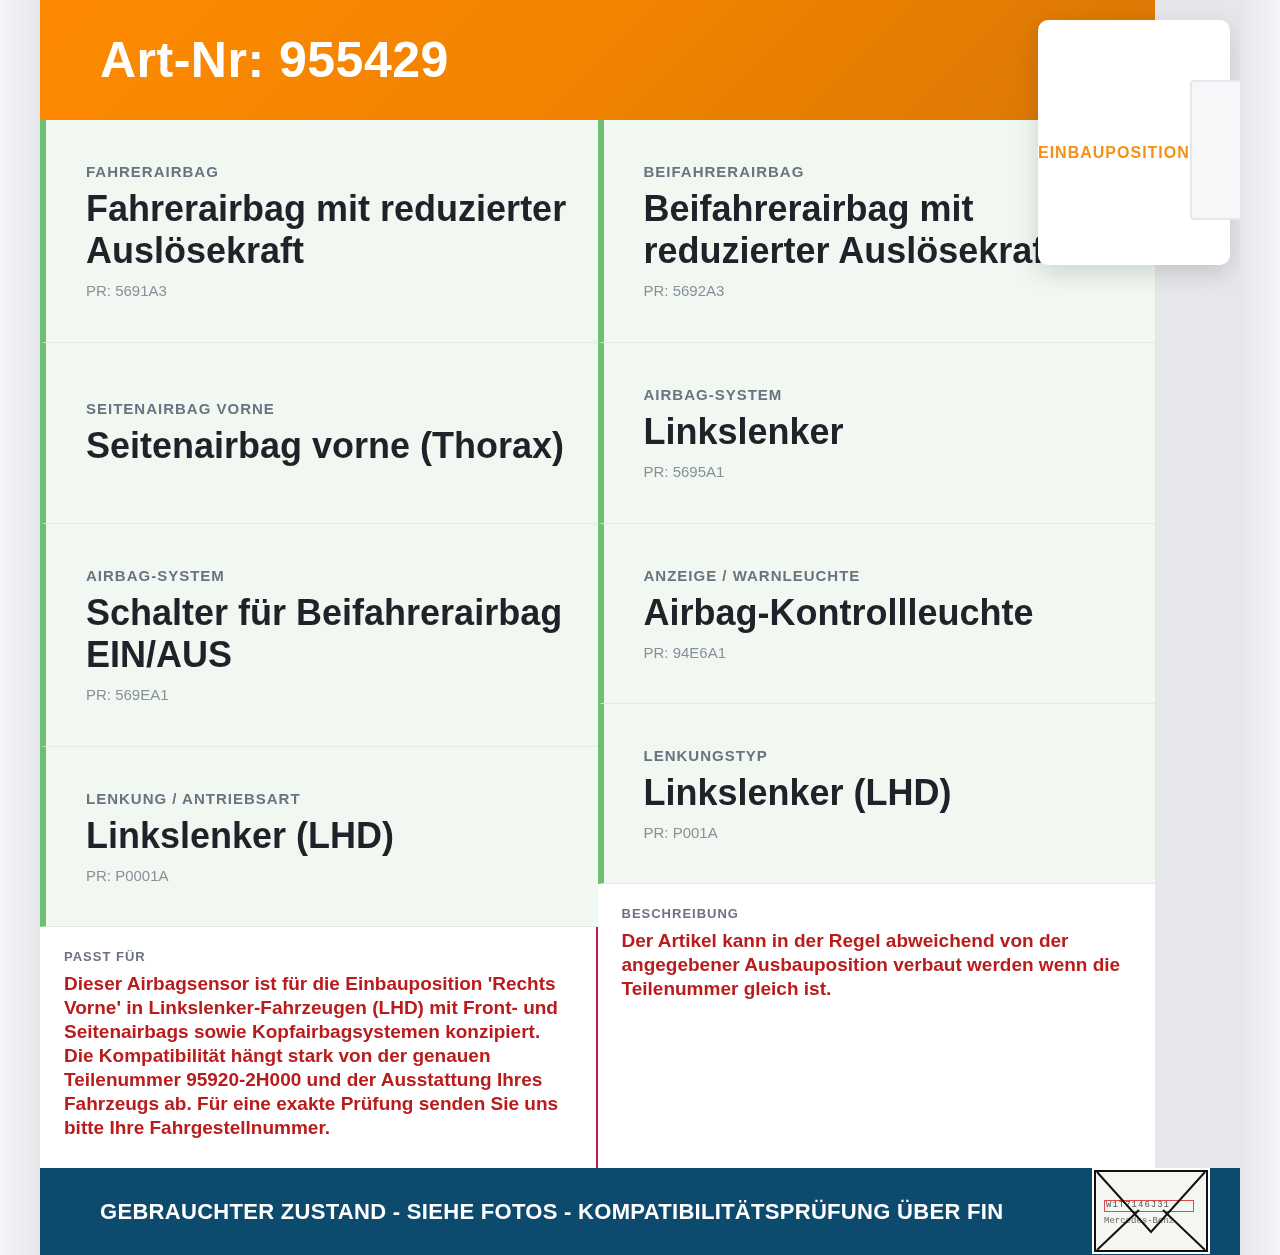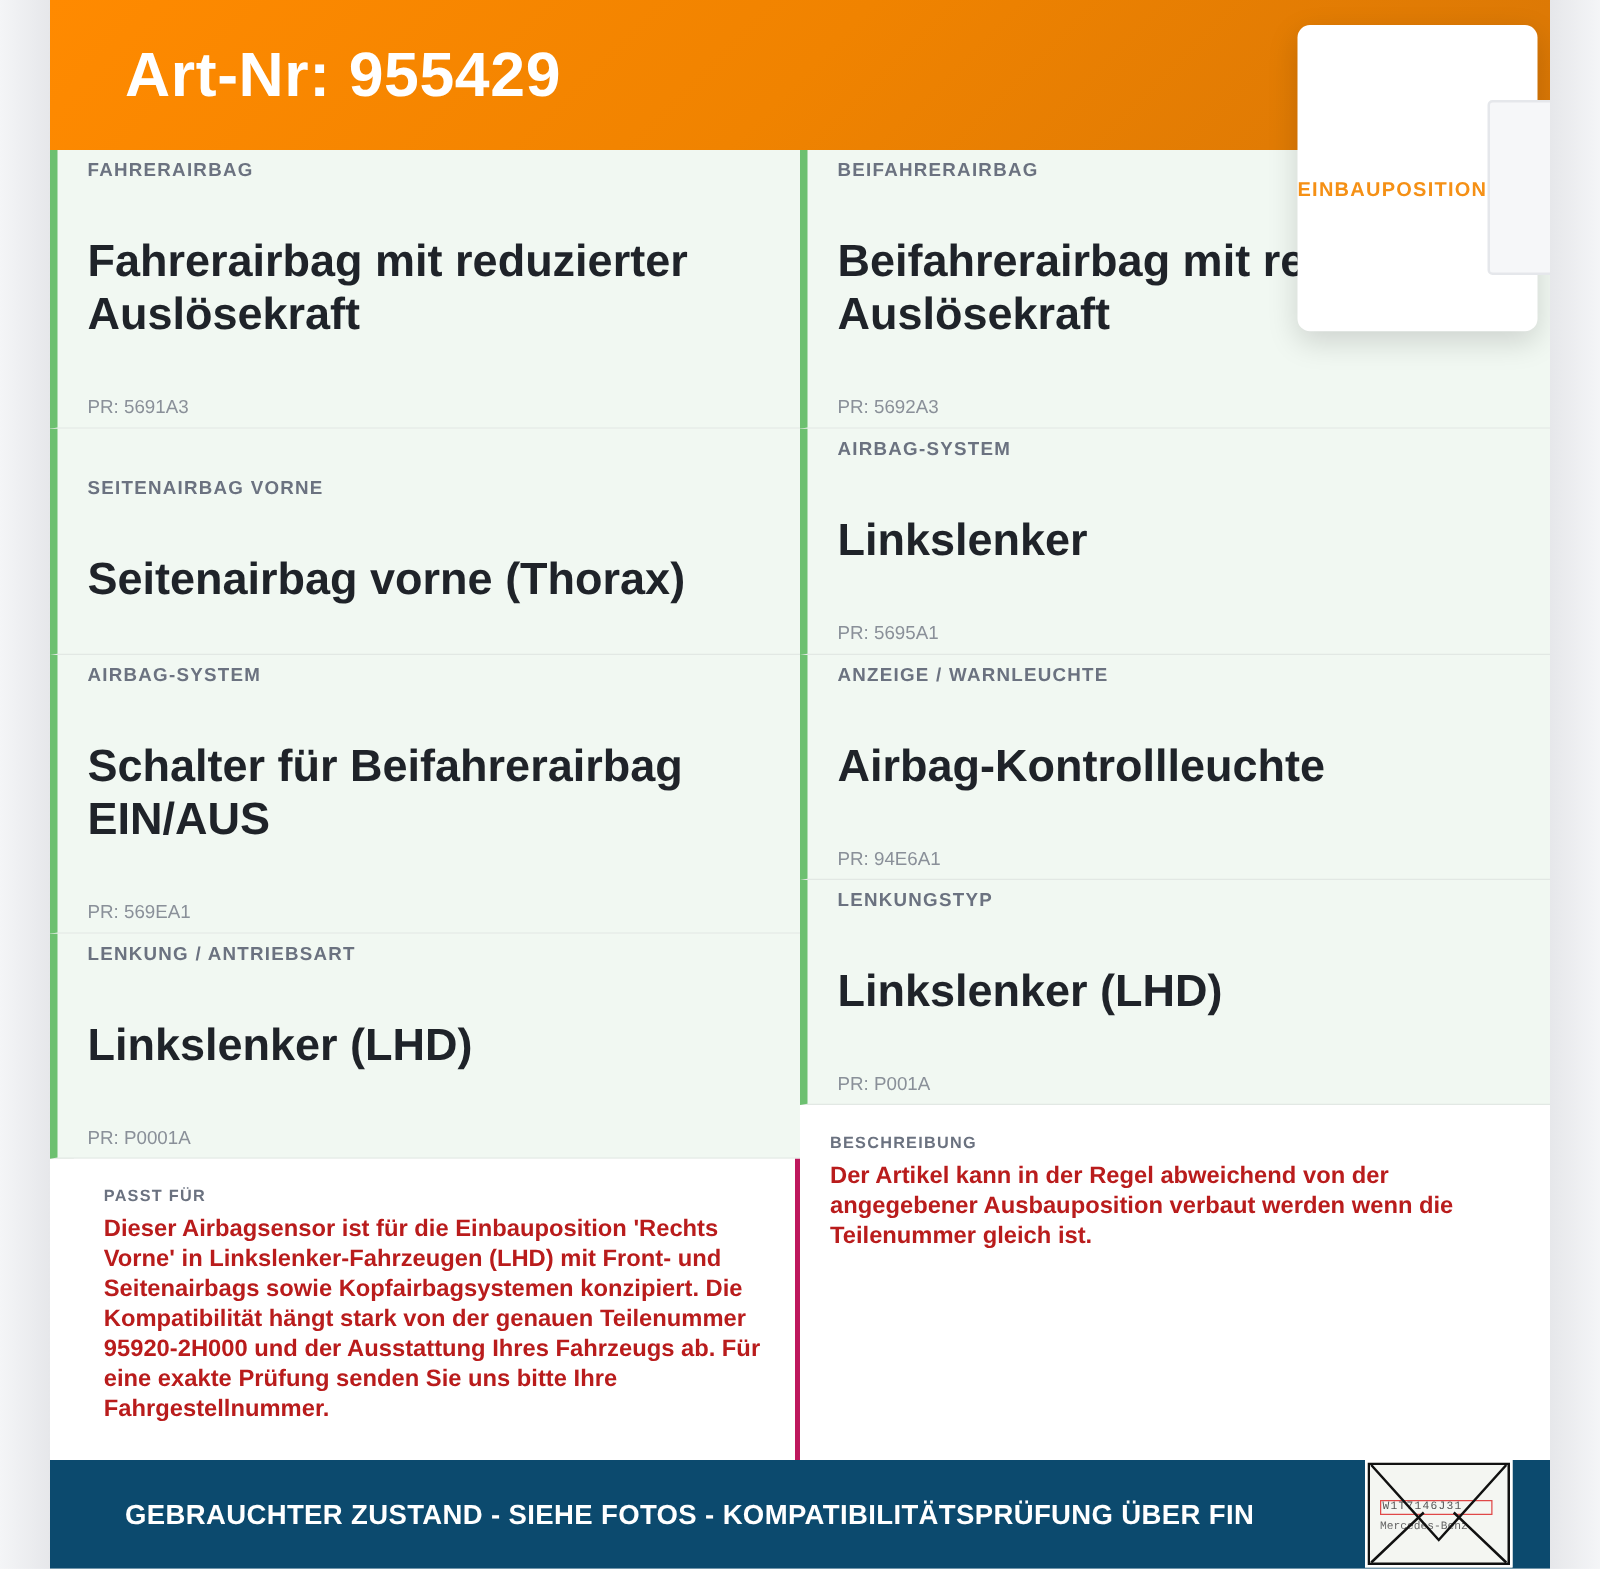--- a/index.html
+++ b/index.html
@@ -11,42 +11,42 @@
     }
     body::before {
       content: ""; position: absolute; left: 0; top: 0; width: 40px; height: 100%;
       background: linear-gradient(90deg, #f4f5f7, #e6e7ea);
     }
     body::after {
       content: ""; position: absolute; right: 0; top: 0; width: 40px; height: 100%;
       background: linear-gradient(90deg, #e6e7ea, #f4f5f7);
     }
     .page {
-      position: absolute; left: 40px; top: 0; width: 1200px; height: 1255px;
+      position: absolute; left: 40px; top: 0; width: 1115px; height: 1255px;
       background: #ffffff;
     }
     .header {
       height: 120px;
       background: linear-gradient(135deg, #ff8a00 0%, #f08300 50%, #d97706 100%);
       display: flex; align-items: center; padding-left: 60px;
     }
     .header h1 {
       color: #ffffff; font-size: 50px; font-weight: 700; letter-spacing: 0.5px;
       font-family: "Liberation Sans", sans-serif;
     }
     .grid {
       display: flex;
     }
     .col { width: 600px; display: flex; flex-direction: column; }
     .cell {
       background: #f1f8f2;
       border-left: 6px solid #6cc070;
       border-bottom: 1px solid #e2e8e4;
-      padding-left: 24px; padding-right: 30px;
-      display: flex; flex-direction: column; justify-content: center; gap: 35px;
+      padding-left: 40px; padding-right: 30px;
+      display: flex; flex-direction: column; justify-content: center;
     }
     .cell .label {
       font-size: 15px; font-weight: 700; color: #6b7280; letter-spacing: 1px;
       text-transform: uppercase; margin-bottom: 8px;
     }
     .cell .value {
       font-size: 36px; font-weight: 700; color: #1f2329; line-height: 42px;
     }
     .cell .pr {
       font-size: 15px; color: #8a9099; margin-top: 10px;
@@ -54,21 +54,21 @@
     .info {
       background: #ffffff; padding: 22px 24px 0 24px;
     }
     .info .label {
       font-size: 13px; font-weight: 700; color: #6b7280; letter-spacing: 1px;
       text-transform: uppercase; margin-bottom: 8px;
     }
     .info .text {
       font-size: 19px; font-weight: 700; color: #b91c1c; line-height: 24px;
     }
-    .col-left .info { border-right: 4px solid #be185d; height: 242px; margin-left: 19px; }
+    .col-left .info { border-right: 2px solid #be185d; height: 242px; }
     .col-right .info { height: 284px; }
     .footer {
       position: absolute; left: 0; top: 1168px; width: 1200px; height: 87px;
       background: #0c4a6e; display: flex; align-items: center; padding-left: 60px;
     }
     .footer .footer-text {
       color: #ffffff; font-size: 22px; font-weight: 700; letter-spacing: 0.3px;
     }
     .vin-envelope {
       position: absolute; left: 1052px; top: 0; width: 118px; height: 86px;

